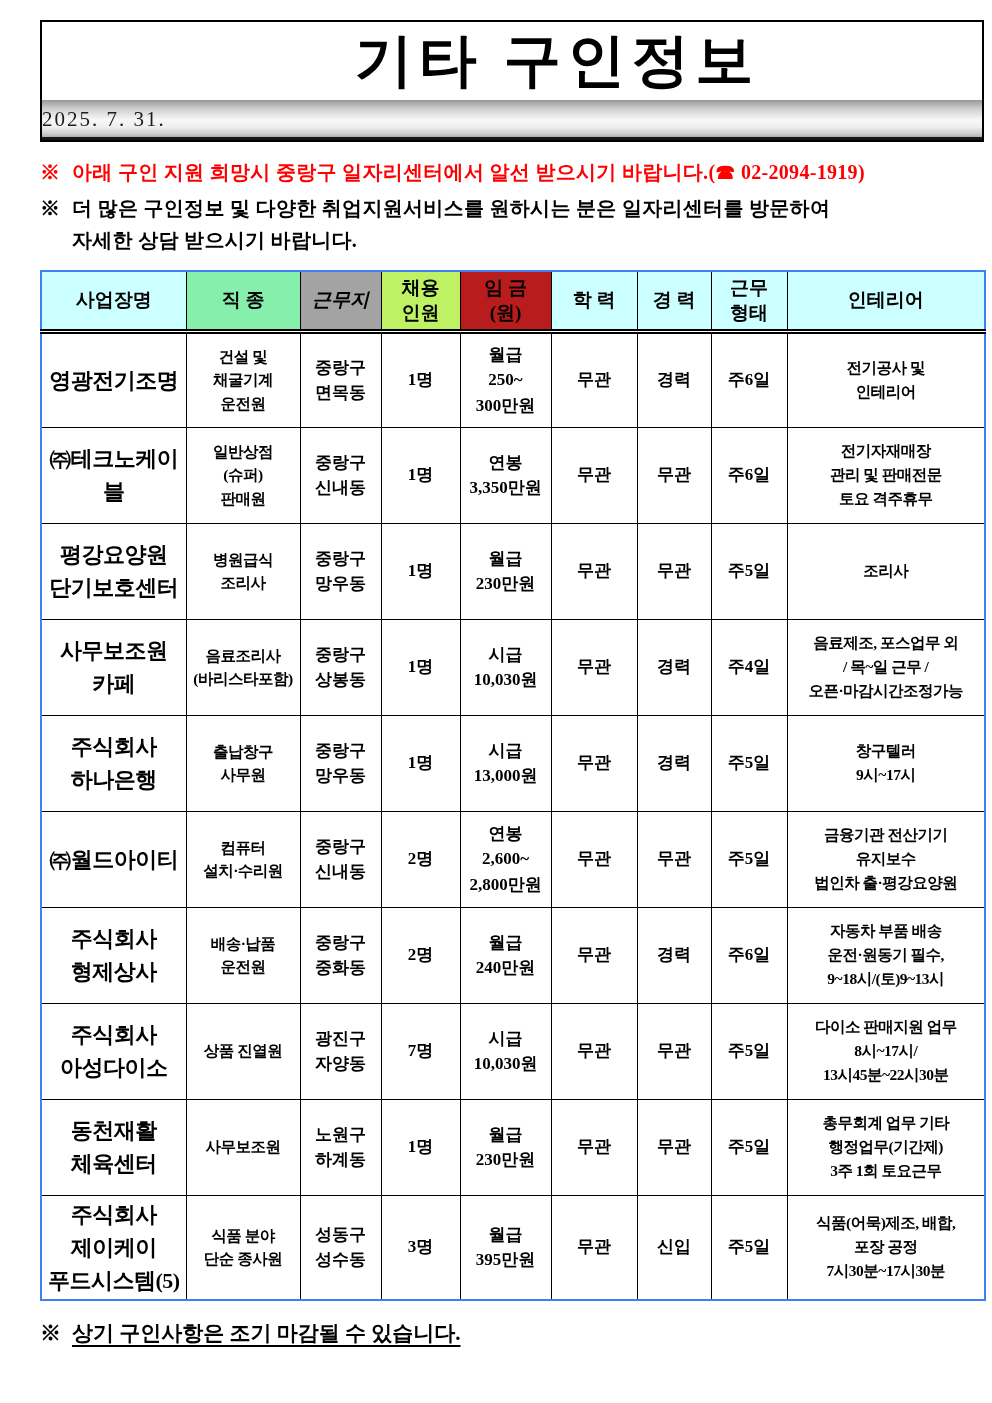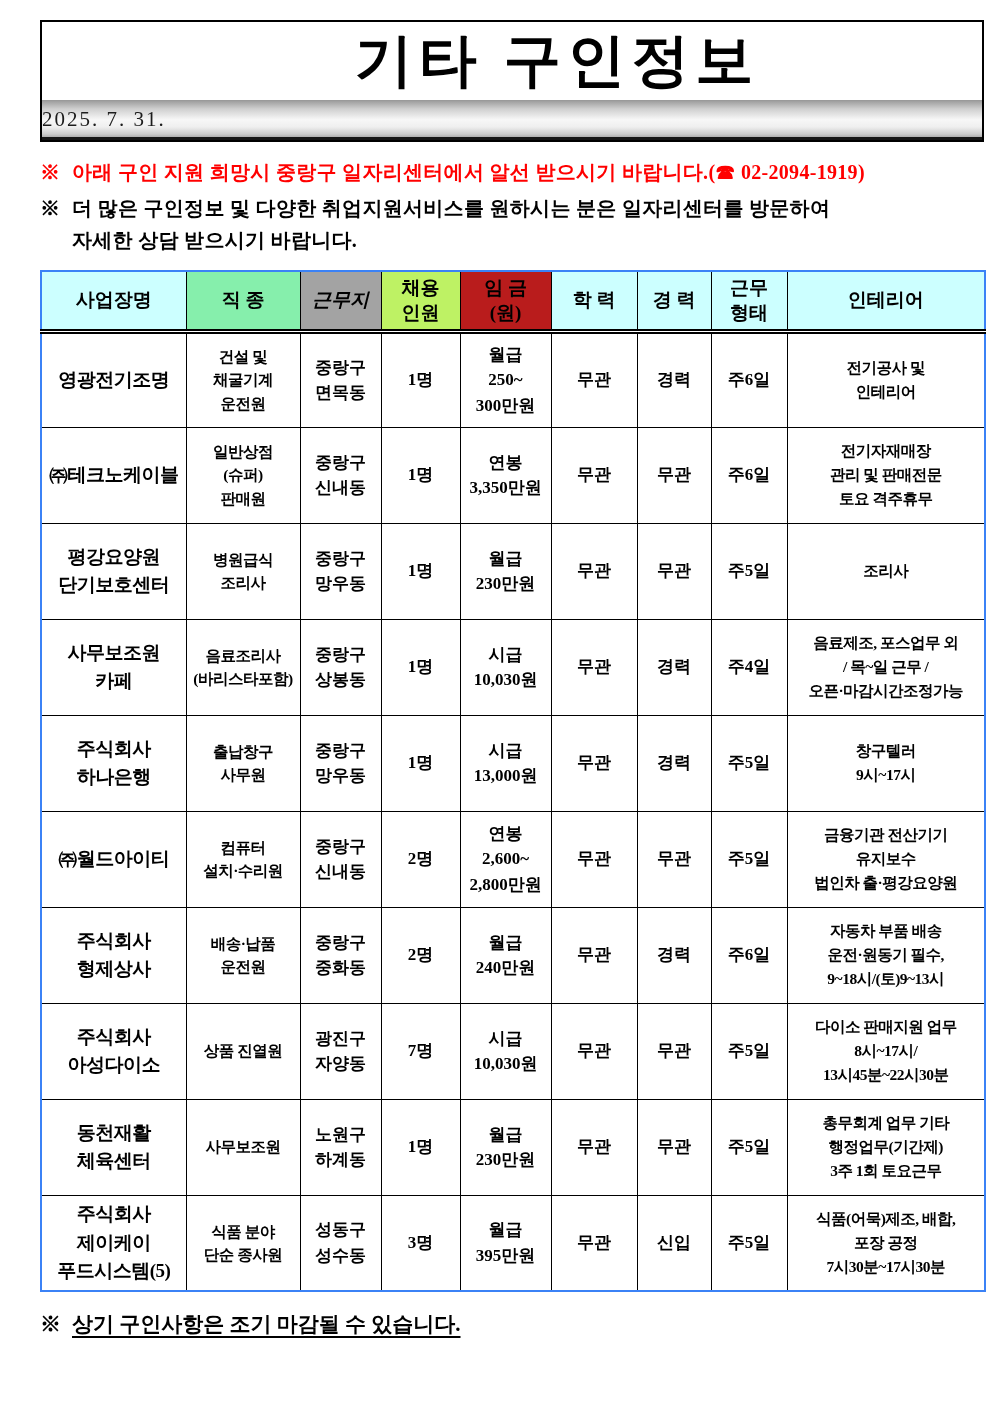--- a/index.html
+++ b/index.html
@@ -60,21 +60,21 @@
     overflow: hidden;
   }
   .job-table thead th {
     height: 60px; font-size: 19px;
     border-bottom: 5px double #000;
     line-height: 1.35;
   }
   .job-table tbody td { height: 96px; font-size: 17px; line-height: 1.5; }
   .job-table td.cell-job-type { font-size: 15.5px; letter-spacing: -0.5px; }
   .job-table td.cell-duties   { font-size: 15.5px; letter-spacing: -0.5px; line-height: 1.55; }
-  .job-table td.cell-company  { font-size: 19px; letter-spacing: -0.5px; text-align: center; }
+  .job-table td.cell-company  { font-size: 22px; letter-spacing: -0.5px; text-align: center; }
 
   
   .footer-note {
     display: flex; margin-top: 18px;
     font-size: 21px; font-weight: bold;
   }
   .footer-note .marker { width: 32px; flex: none; }
   .footer-note .text { text-decoration: underline; text-underline-offset: 5px; }
 </style>
 </head>

